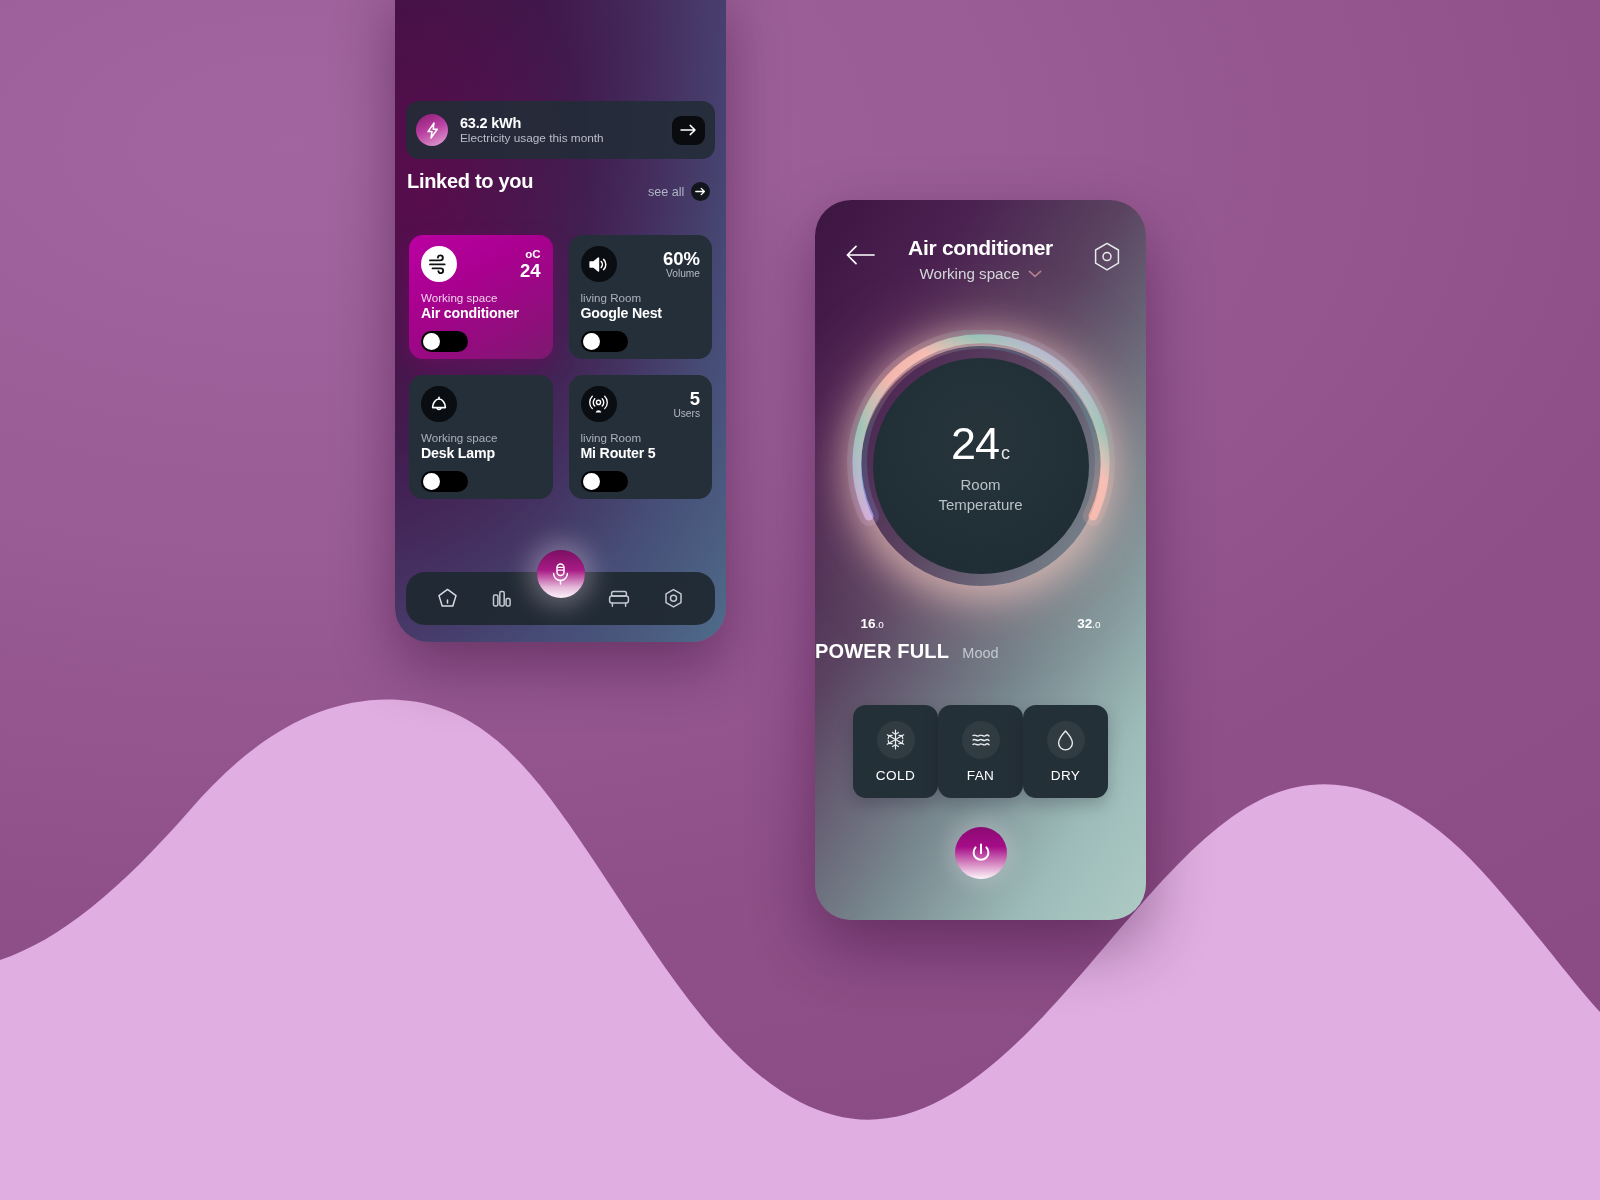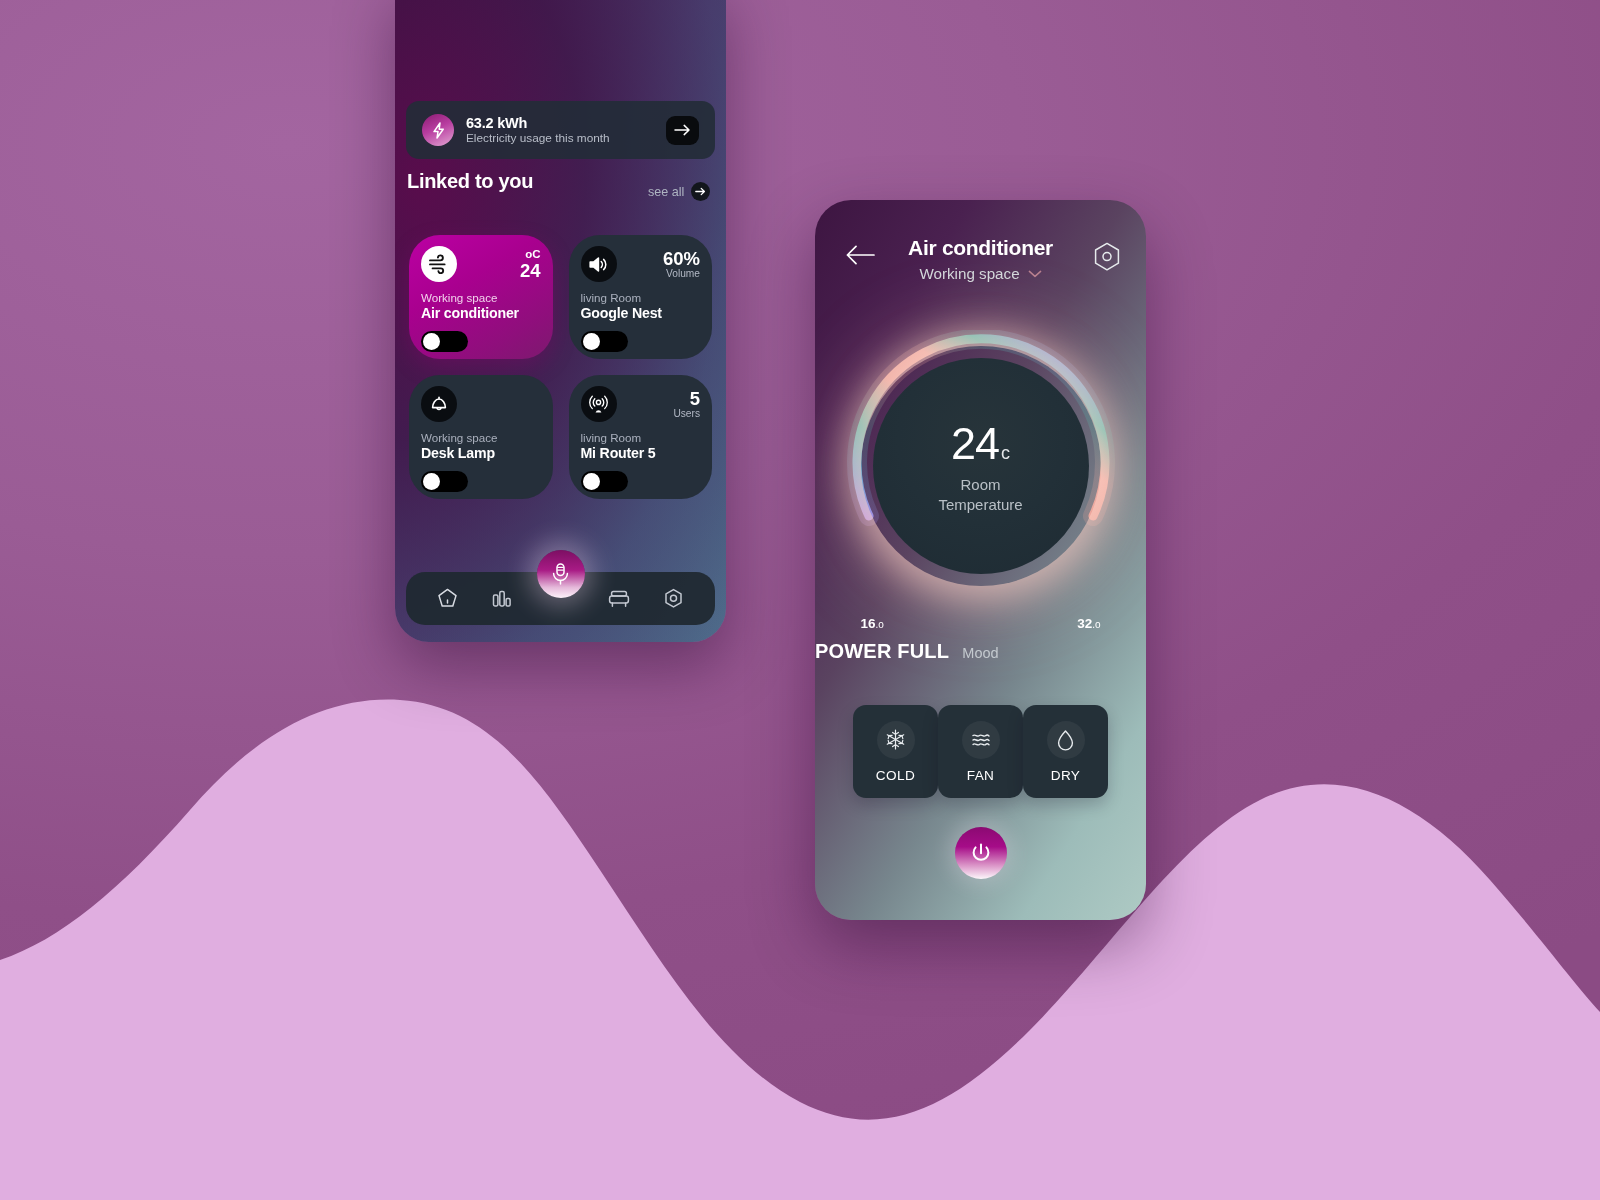--- a/index.html
+++ b/index.html
@@ -61,21 +61,21 @@
   }
   .plus-circle:before{ left:3.2px; top:6.6px; width:7.2px; height:1.4px; }
   .plus-circle:after{ left:6.6px; top:3.2px; width:1.4px; height:7.2px; }
 
   
   #energy-card{
     position:absolute; left:11px; top:119px;
     width:309px; height:58px;
     background:rgba(34,44,55,.9);
     border-radius:13px;
-    display:flex; align-items:center; padding:0 16px;
+    display:flex; align-items:center; padding:0 10px;
     cursor:pointer;
   }
   #energy-icon{
     width:32px; height:32px; border-radius:50%;
     background:linear-gradient(155deg,#8a1b72 0%,#b83da0 45%,#e4a7d4 100%);
     display:flex; align-items:center; justify-content:center; flex:0 0 auto;
   }
   #energy-text{ margin-left:12px; flex:1; }
   #energy-value{ font-size:14.5px; font-weight:700; color:#fff; letter-spacing:-.2px; }
   #energy-label{ font-size:11.8px; color:#b9bec9; margin-top:0; }
@@ -100,21 +100,21 @@
     display:flex; align-items:center; justify-content:center;
   }
 
   
   #device-grid{
     position:absolute; left:14px; top:253px;
     width:303px;
     display:grid; grid-template-columns:1fr 1fr; gap:16px 16px;
   }
   .dev-card{
-    border-radius:31px; padding:11px 12px 12px 12px;
+    border-radius:14px; padding:11px 12px 12px 12px;
     position:relative; height:124px; cursor:pointer;
     background:#252f3a;
   }
   .dev-card.accent{
     background:linear-gradient(150deg,#bb00a3 0%,#a9008f 38%,#8e0f7b 78%,#7c1a6e 100%);
     box-shadow:0 8px 22px rgba(150,0,120,.3);
   }
   .dev-top{ display:flex; justify-content:space-between; align-items:flex-start; }
   .dev-ico{
     width:36px; height:36px; border-radius:50%;

